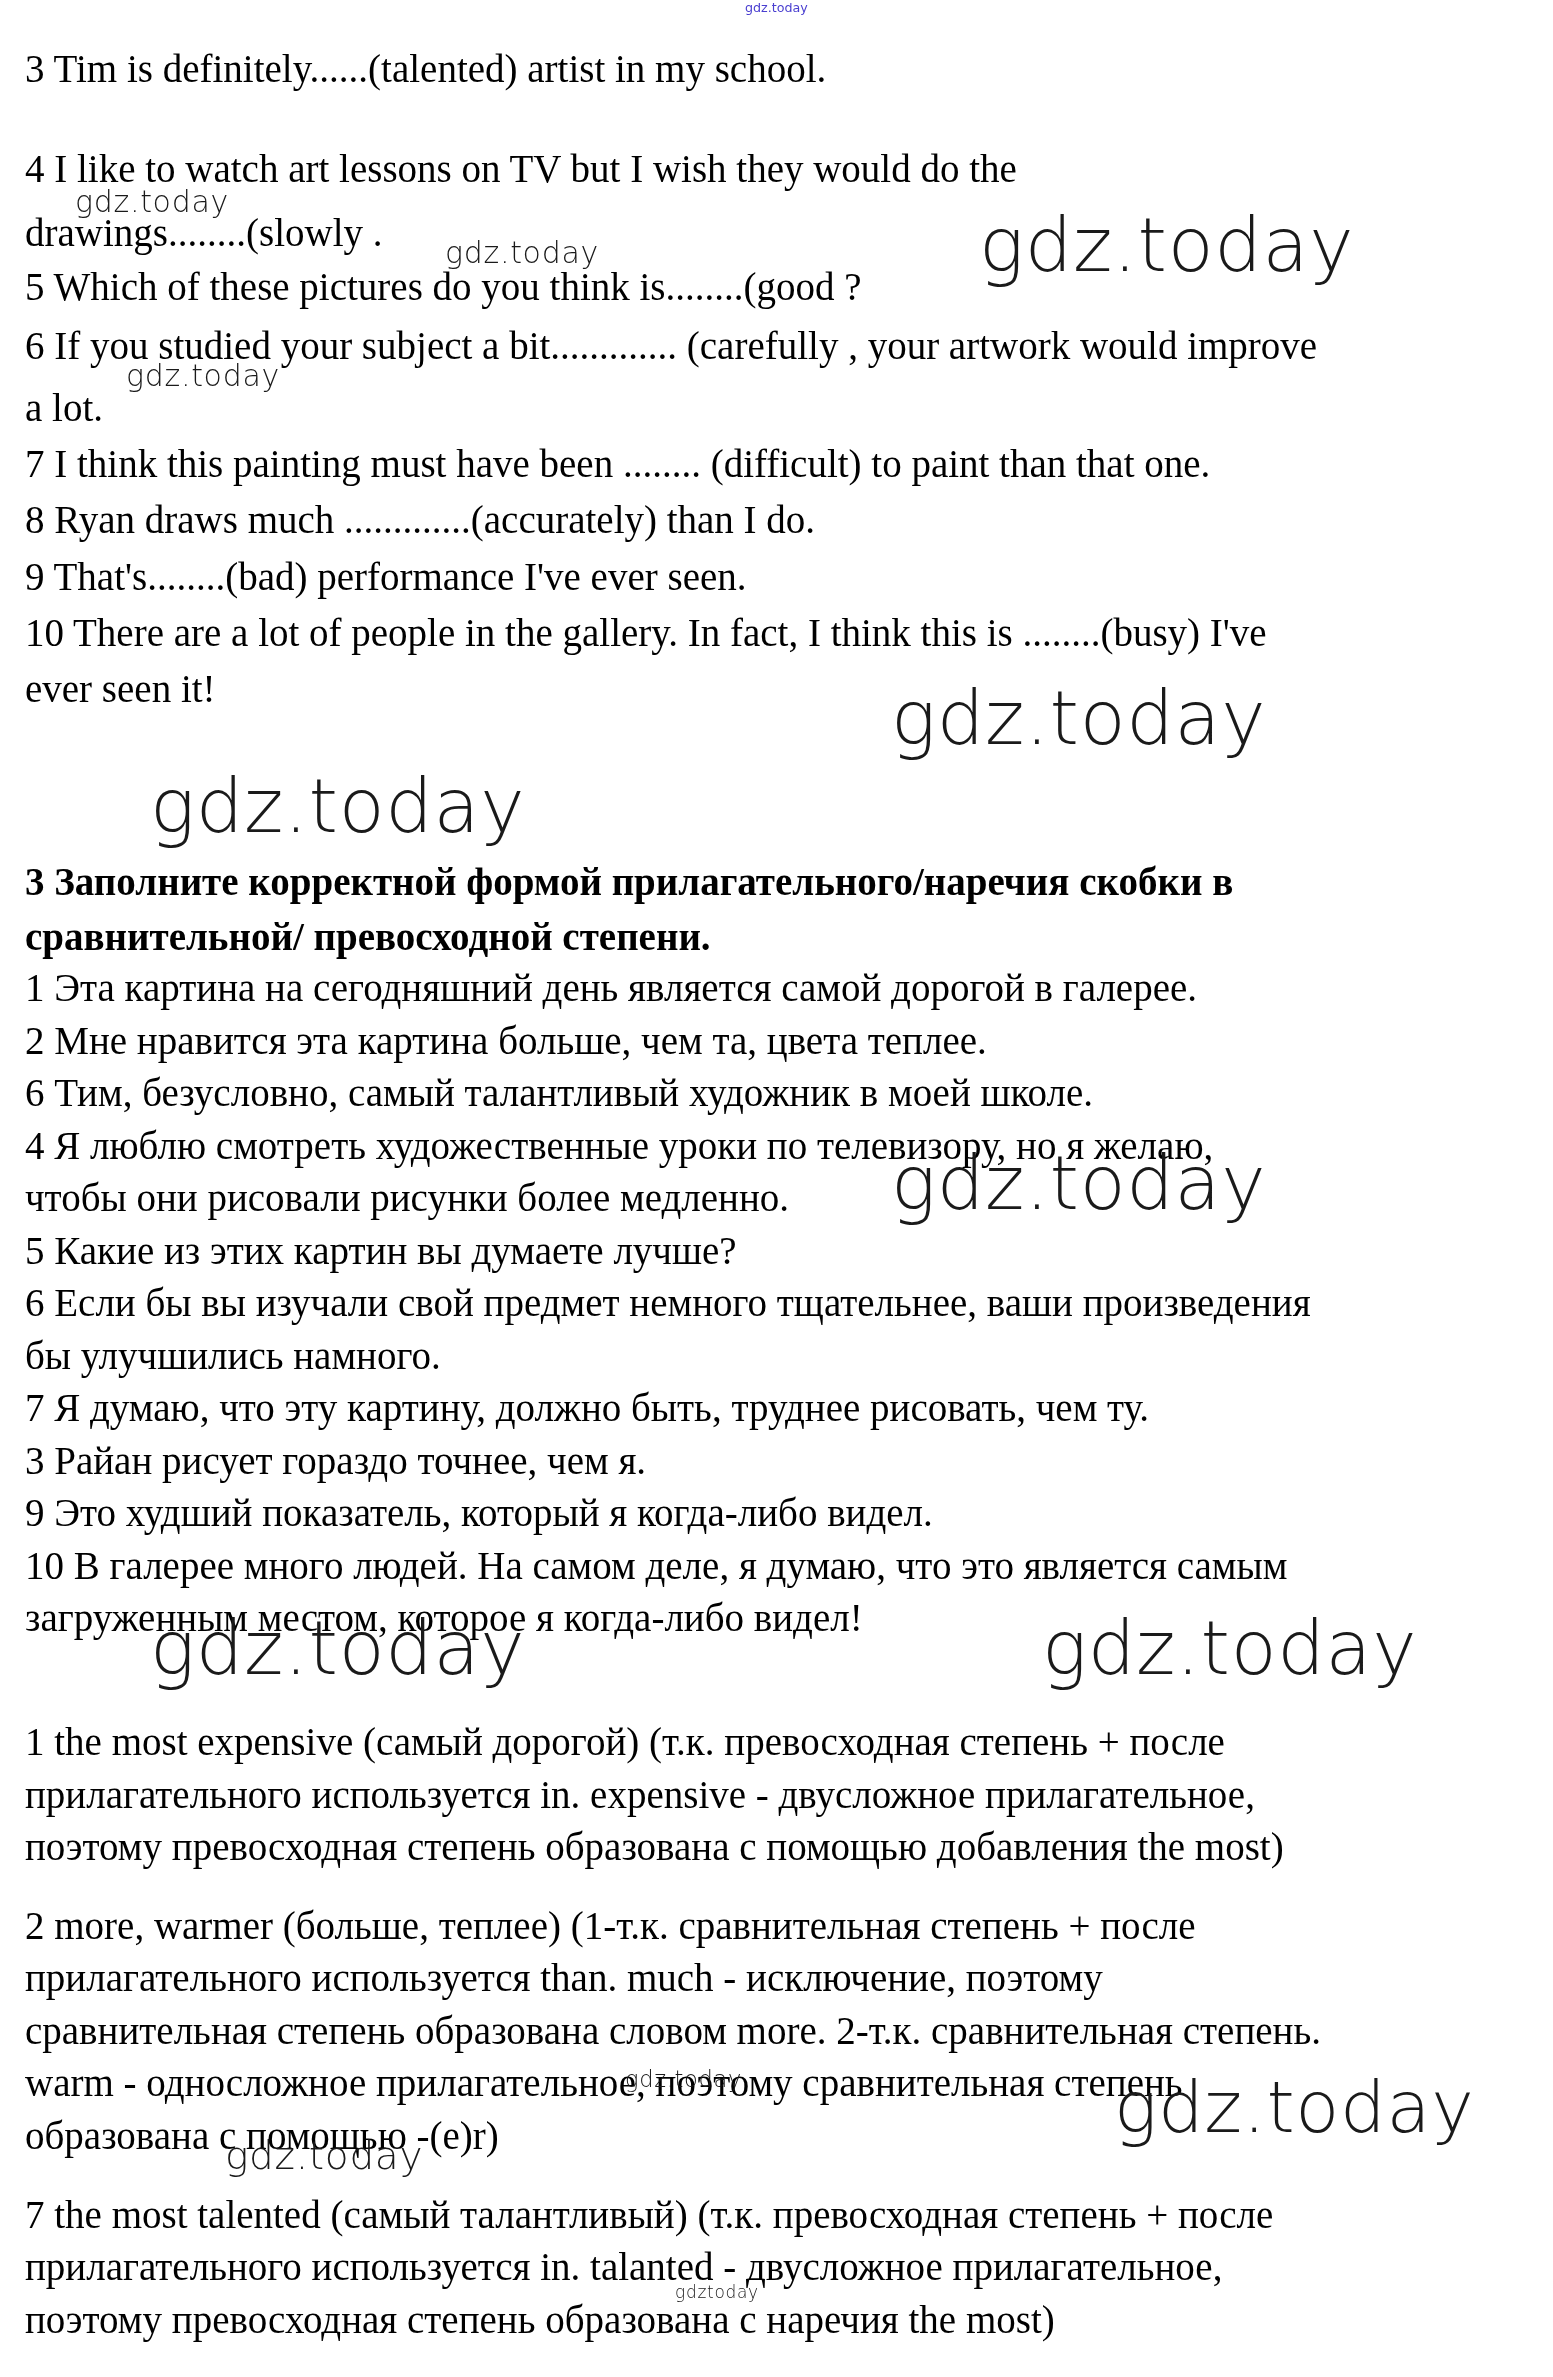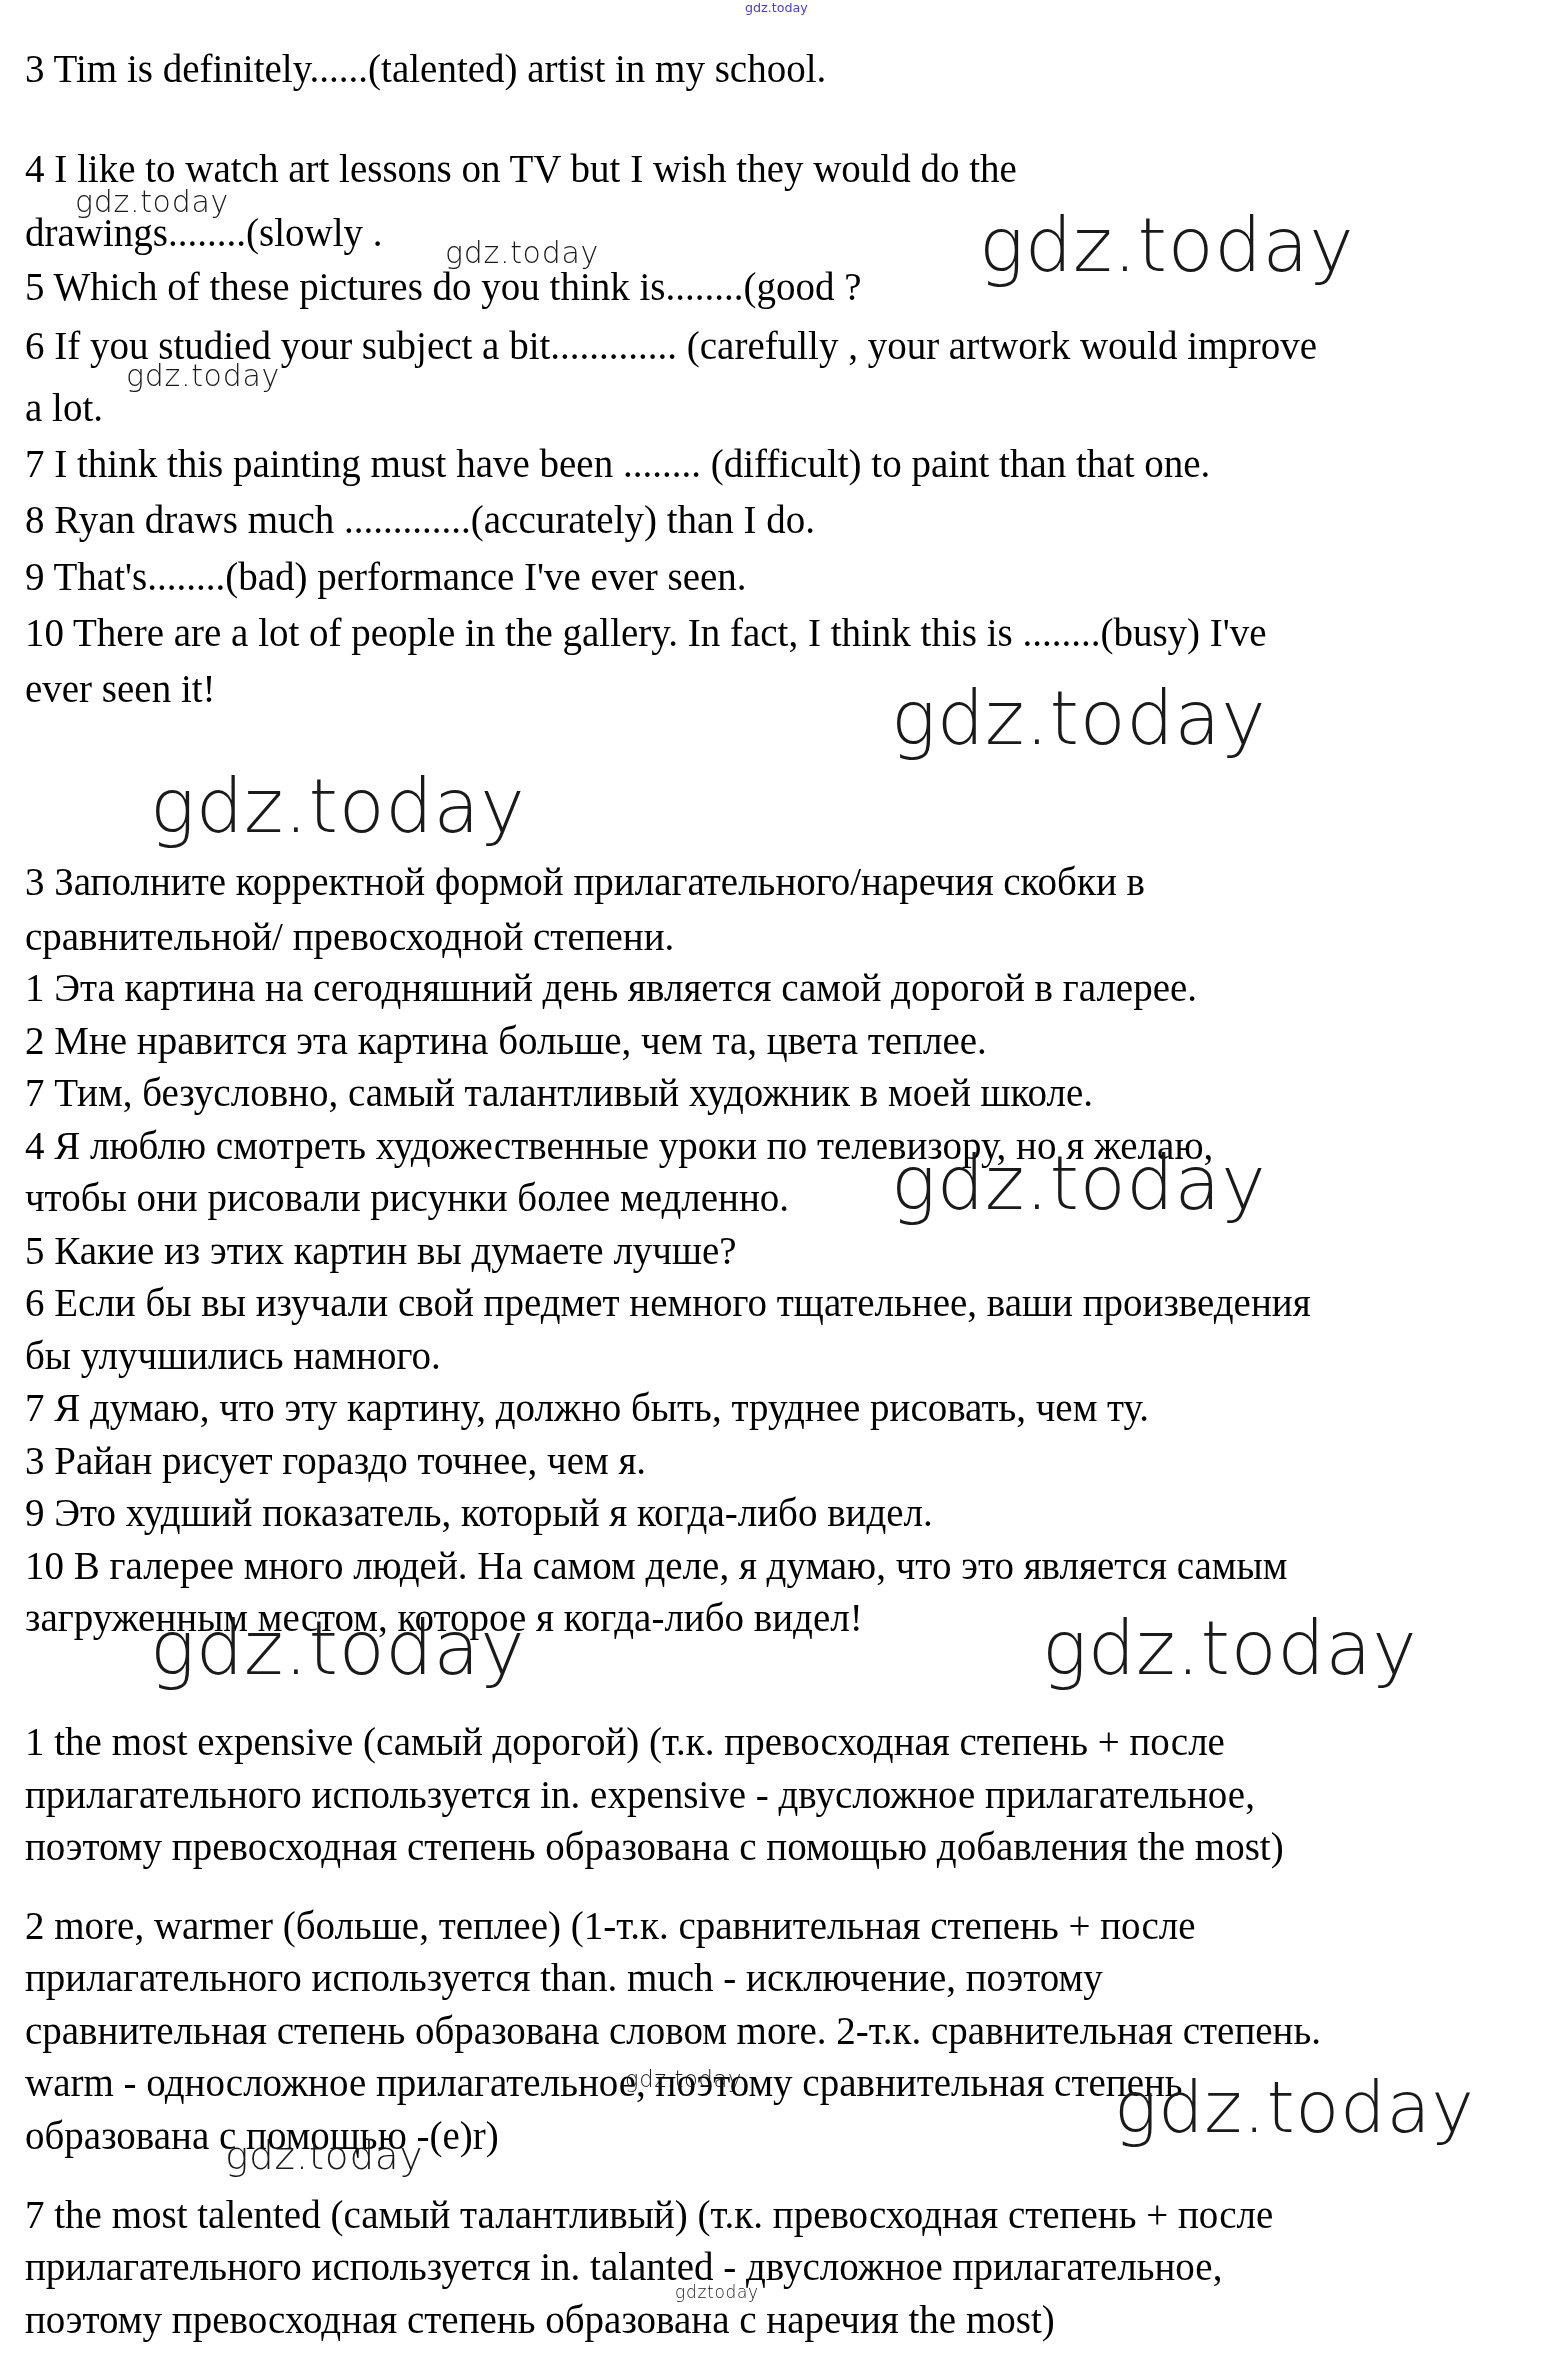--- a/index.html
+++ b/index.html
@@ -13,21 +13,21 @@
   }
   .ln {
     position: absolute;
     left: 25px;
     white-space: nowrap;
     font-family: "Liberation Serif", serif;
     font-size: 39px;
     color: #000000;
     line-height: 1.1;
   }
-  .ln.bold { font-weight: normal; }
+  .ln.bold { font-weight: bold; }
   .wm {
     position: absolute;
     white-space: nowrap;
     font-family: "DejaVu Sans", sans-serif;
     font-weight: 300;
     color: #1a1a1a;
     letter-spacing: 0.7px;
     line-height: 1;
   }
   .wm-top {
@@ -65,21 +65,21 @@
   <div class="wm" style="left:979px; top:208px;  font-size:75px">gdz.today</div>
   <div class="wm" style="left:126px;  top:361px;  font-size:30px">gdz.today</div>
   <div class="wm" style="left:891px; top:681px;  font-size:75px">gdz.today</div>
   <div class="wm" style="left:150px;  top:769px; font-size:75px">gdz.today</div>
 
   <div>
     <div class="ln bold" style="top:861px">3 Заполните корректной формой прилагательного/наречия скобки в</div>
     <div class="ln bold" style="top:916px">сравнительной/ превосходной степени.</div>
     <div class="ln" style="top:967px">1 Эта картина на сегодняшний день является самой дорогой в галерее.</div>
     <div class="ln" style="top:1020px">2 Мне нравится эта картина больше, чем та, цвета теплее.</div>
-    <div class="ln" style="top:1072px">7 Тим, безусловно, самый талантливый художник в моей школе.</div>
+    <div class="ln" style="top:1072px">6 Тим, безусловно, самый талантливый художник в моей школе.</div>
     <div class="ln" style="top:1125px">4 Я люблю смотреть художественные уроки по телевизору, но я желаю,</div>
     <div class="ln" style="top:1177px">чтобы они рисовали рисунки более медленно.</div>
     <div class="ln" style="top:1230px">5 Какие из этих картин вы думаете лучше?</div>
     <div class="ln" style="top:1282px">6 Если бы вы изучали свой предмет немного тщательнее, ваши произведения</div>
     <div class="ln" style="top:1335px">бы улучшились намного.</div>
     <div class="ln" style="top:1387px">7 Я думаю, что эту картину, должно быть, труднее рисовать, чем ту.</div>
     <div class="ln" style="top:1440px">3 Райан рисует гораздо точнее, чем я.</div>
     <div class="ln" style="top:1492px">9 Это худший показатель, который я когда-либо видел.</div>
     <div class="ln" style="top:1545px">10 В галерее много людей. На самом деле, я думаю, что это является самым</div>
     <div class="ln" style="top:1597px">загруженным местом, которое я когда-либо видел!</div>

